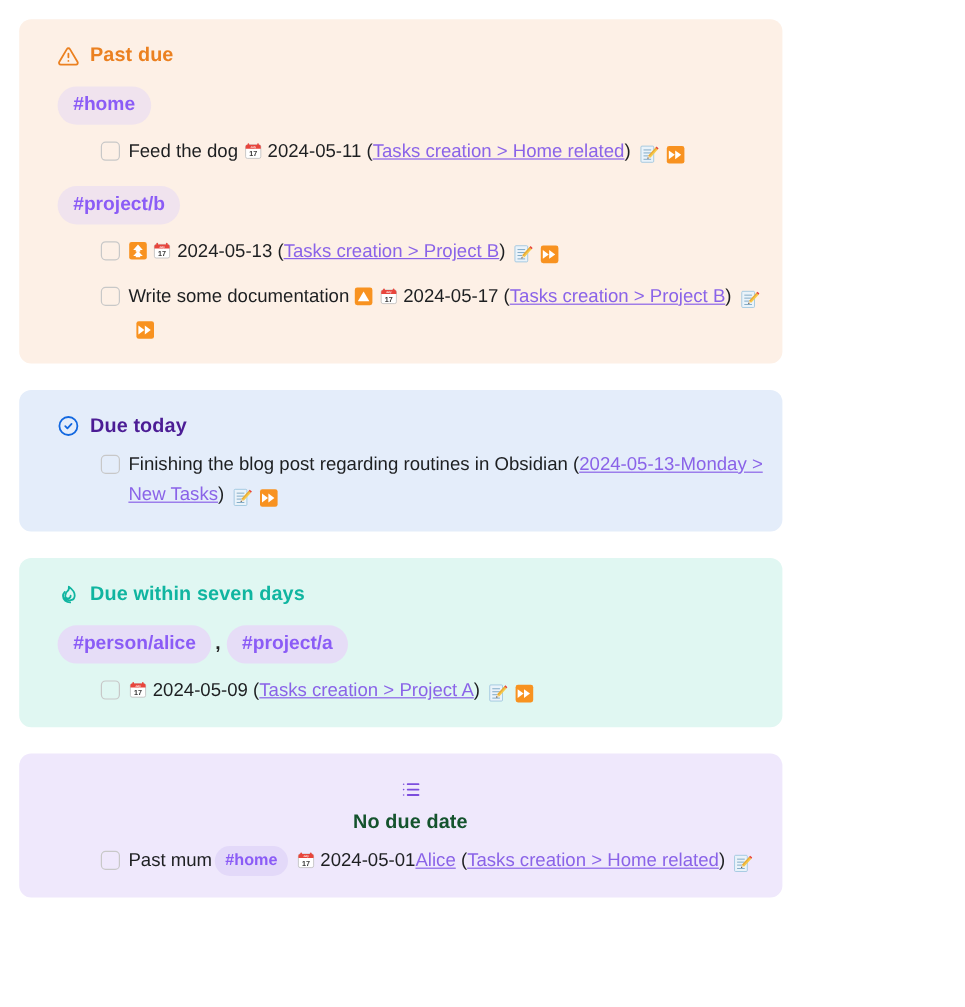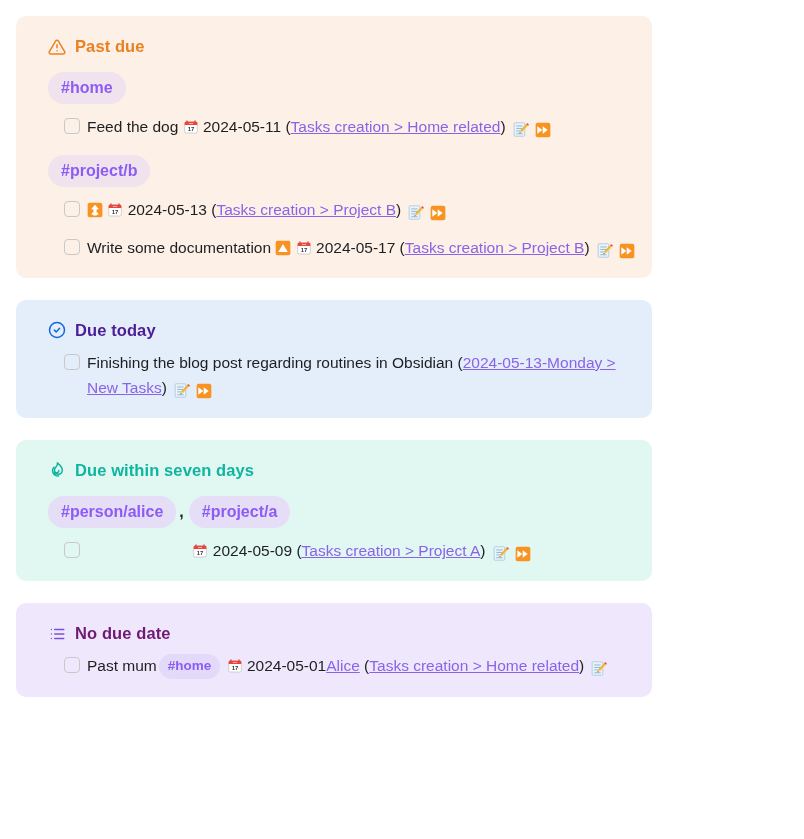--- a/index.html
+++ b/index.html
@@ -15,36 +15,36 @@
     background: #ffffff;
     overflow: hidden;
   }
   .panel {
     border-radius: 10px;
     padding: 14px 16px 18px 16px;
     margin-bottom: 22px;
   }
   .panel.past-due    { background: #fdf0e6; }
   .panel.due-today   { background: #e4edfa; }
-  .panel.due-week    { background: #e0f7f2; text-align: center; }
+  .panel.due-week    { background: #e0f7f2; }
   .panel.no-due      { background: #efe8fc; }
 
   .panel-header {
     display: flex;
     align-items: center;
     gap: 9px;
     font-size: 16.5px;
     font-weight: bold;
     margin: 7px 0 10px 16px;
     letter-spacing: .1px;
   }
   .past-due  .panel-header { color: #eb8020; }
   .due-today .panel-header { color: #4c1d95; }
   .due-week  .panel-header { color: #10b5a0; }
-  .no-due    .panel-header { color: #701a75; }
+  .no-due    .panel-header { color: #14532d; flex-direction: column; }
 
   .hdr-icon { display: inline-flex; align-items: center; justify-content: center;
               width: 18px; height: 18px; flex: none; }
   .hdr-icon svg { display: block; }
 
   .tagrow {
     margin: 16px 0 10px 16px;
     display: flex;
     align-items: center;
     flex-wrap: wrap;
@@ -59,20 +59,21 @@
     padding: 6px 13px 7px 13px;
     line-height: 1.2;
   }
   .past-due .tag { background: #f0e3ee; }
   .tag-sep { color: #222; font-weight: bold; font-size: 16px; margin: 0 5px 0 3px; }
 
   .task-list { margin: 0; padding: 0; list-style: none; }
   .task {
     display: flex;
     align-items: flex-start;
+    margin-left: 20px;
     margin-top: 12px;
     font-size: 15.5px;
     color: #1d1f21;
     line-height: 1.62;
     padding-left: 32px;
   }
   .task:first-child { margin-top: 10px; }
   .checkbox {
     flex: none;
     width: 16px; height: 16px;

